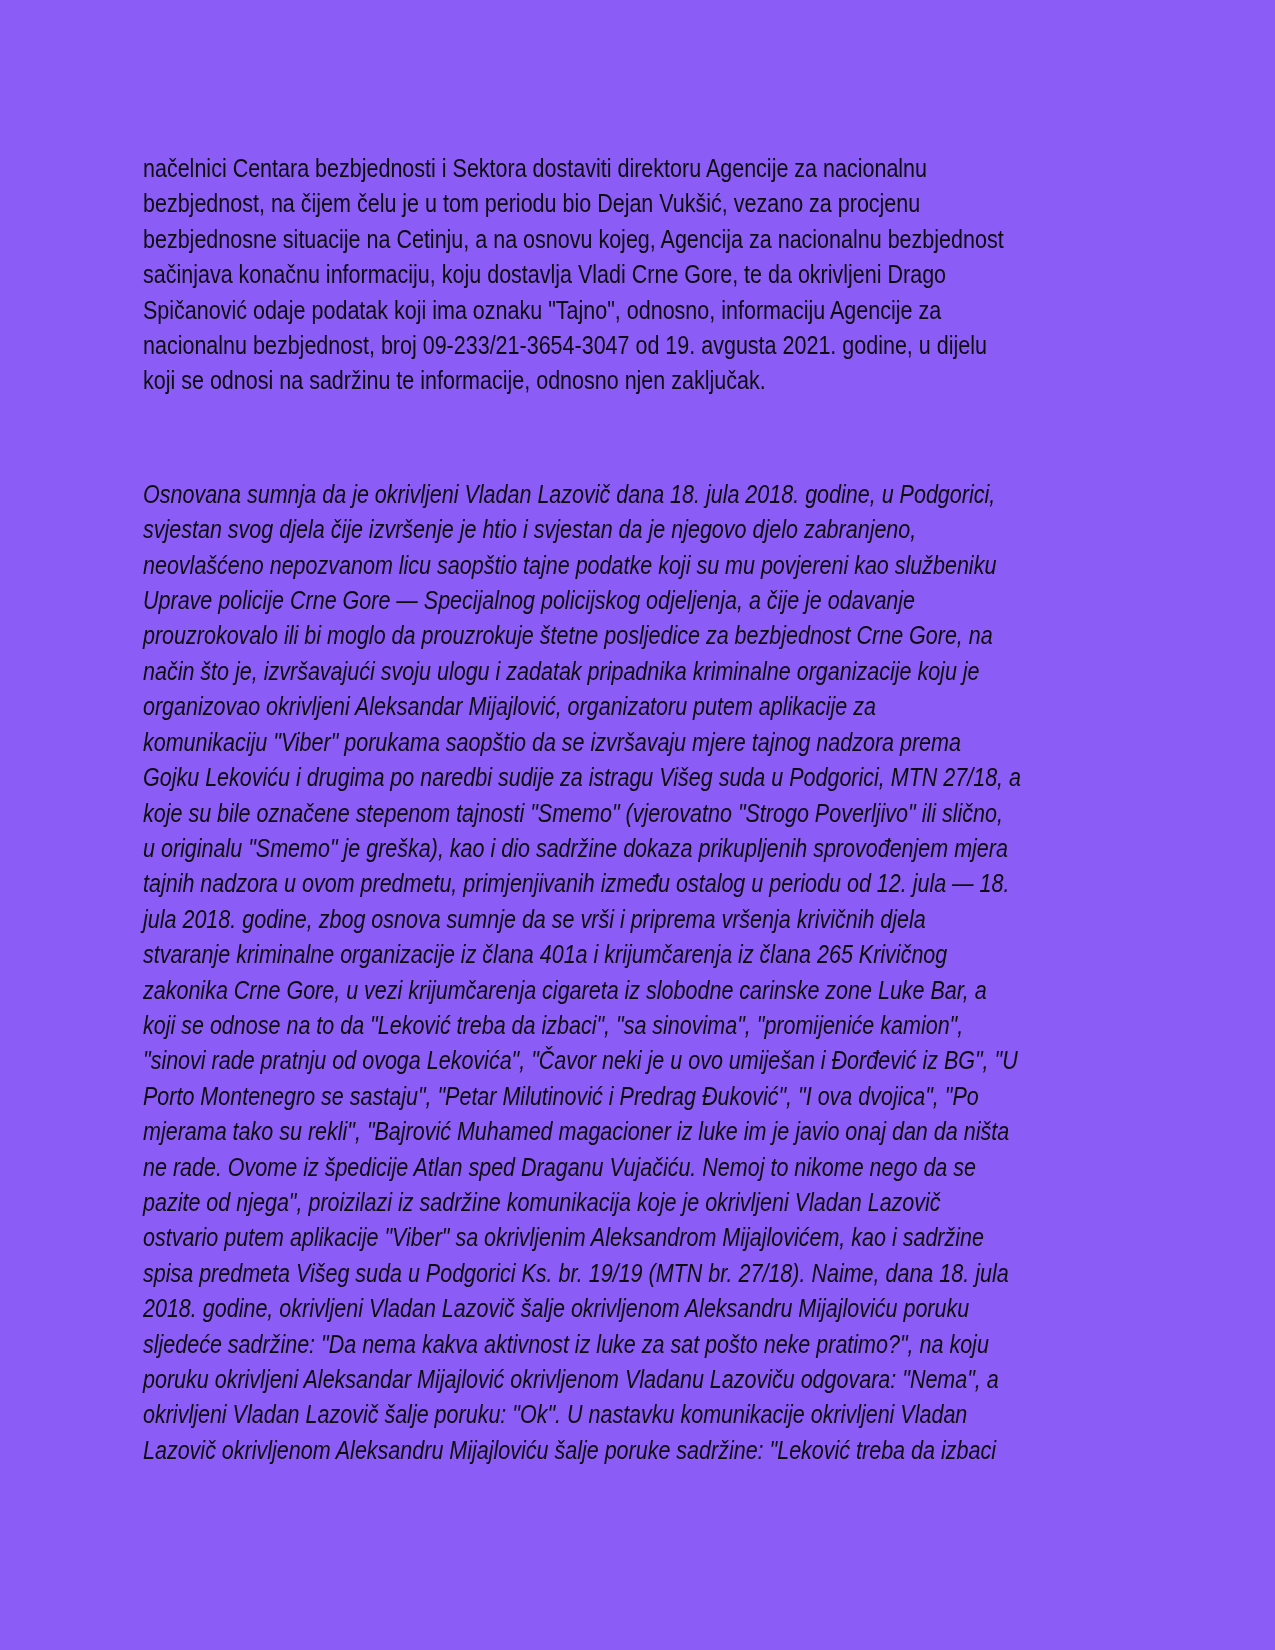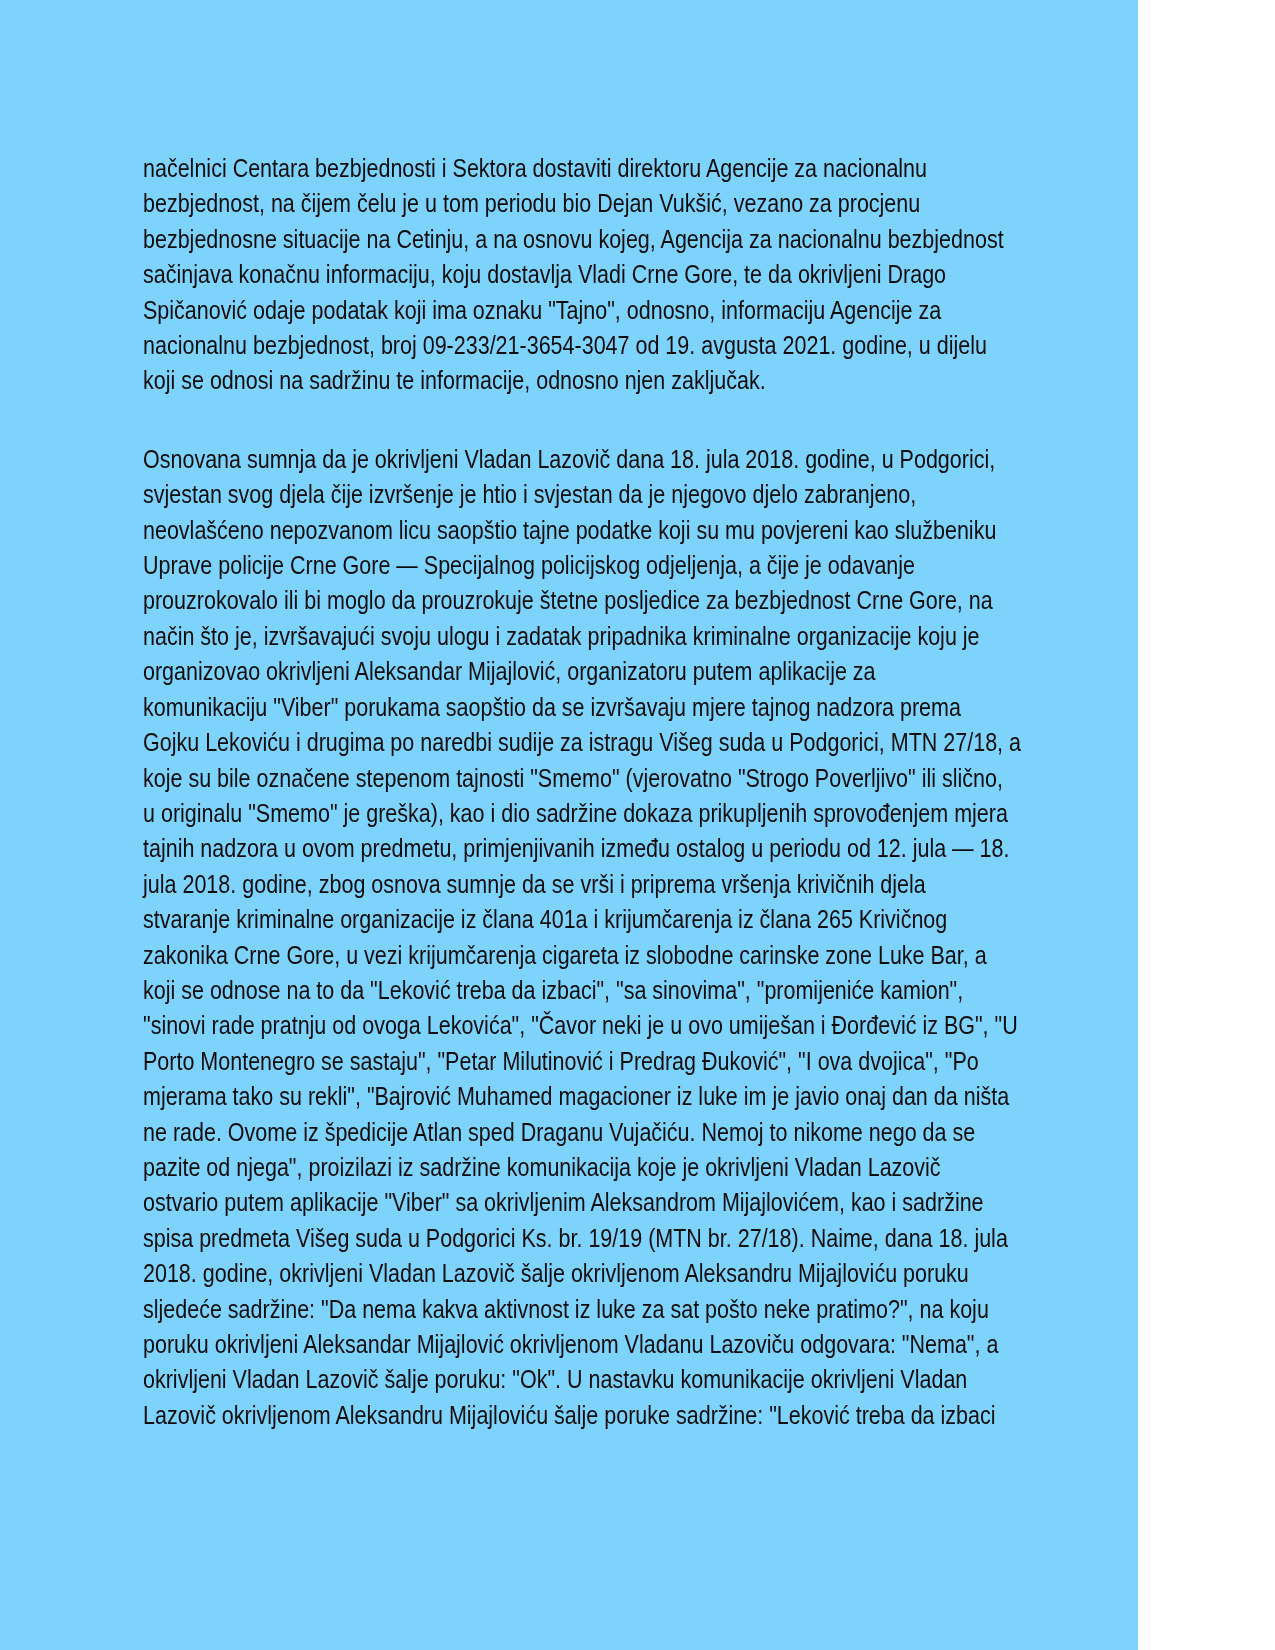--- a/index.html
+++ b/index.html
@@ -2,37 +2,38 @@
 <html><head>
 <meta charset="utf-8">
 <style>
   html, body {
     margin: 0;
     padding: 0;
     background: #ffffff;
   }
   .page {
     position: relative;
-    width: 1138px;
+    width: 1275px;
     height: 1650px;
-    background: #7dd3fc;
+    background: #8b5cf6;
     overflow: hidden;
   }
   .doc {
     position: absolute;
     left: 143px;
     top: 151px;
     width: 1010px;
     font-family: "Liberation Sans", sans-serif;
     font-size: 25px;
     font-weight: 400;
     color: #0d0d0d;
   }
   .paragraph + .paragraph {
-    margin-top: 43px;
+    margin-top: 78px;
+    font-style: italic;
   }
   .line {
     line-height: 35.4px;
     white-space: nowrap;
     transform: scaleX(0.86);
     transform-origin: 0 50%;
   }
 </style>
 </head>
 <body>

